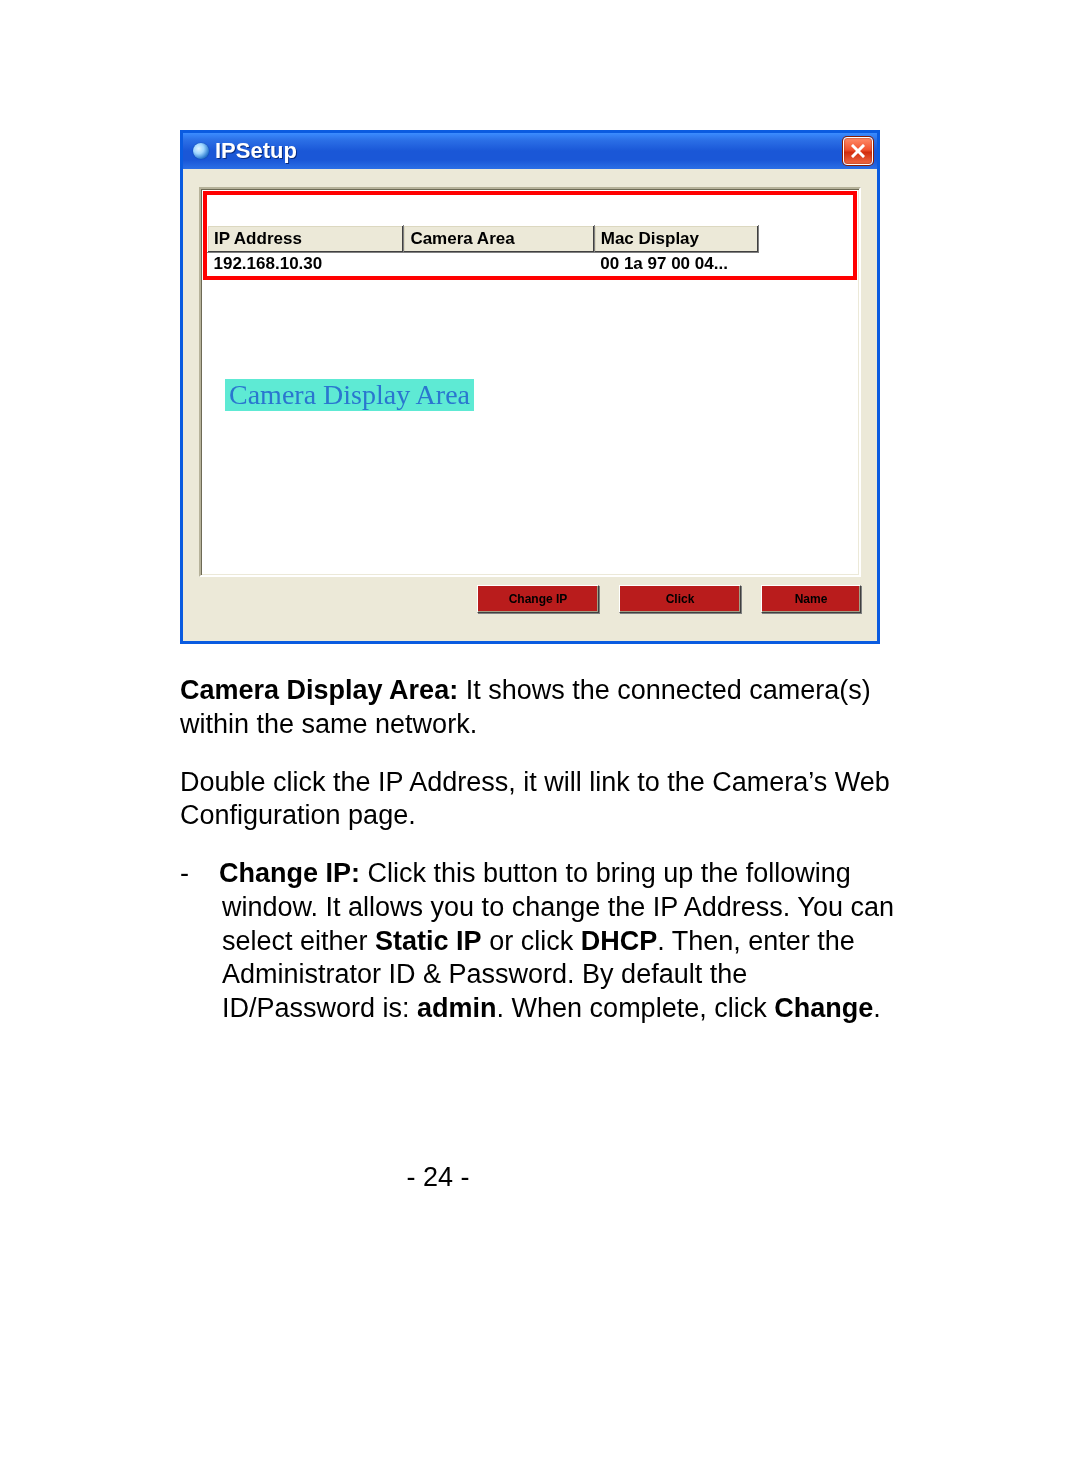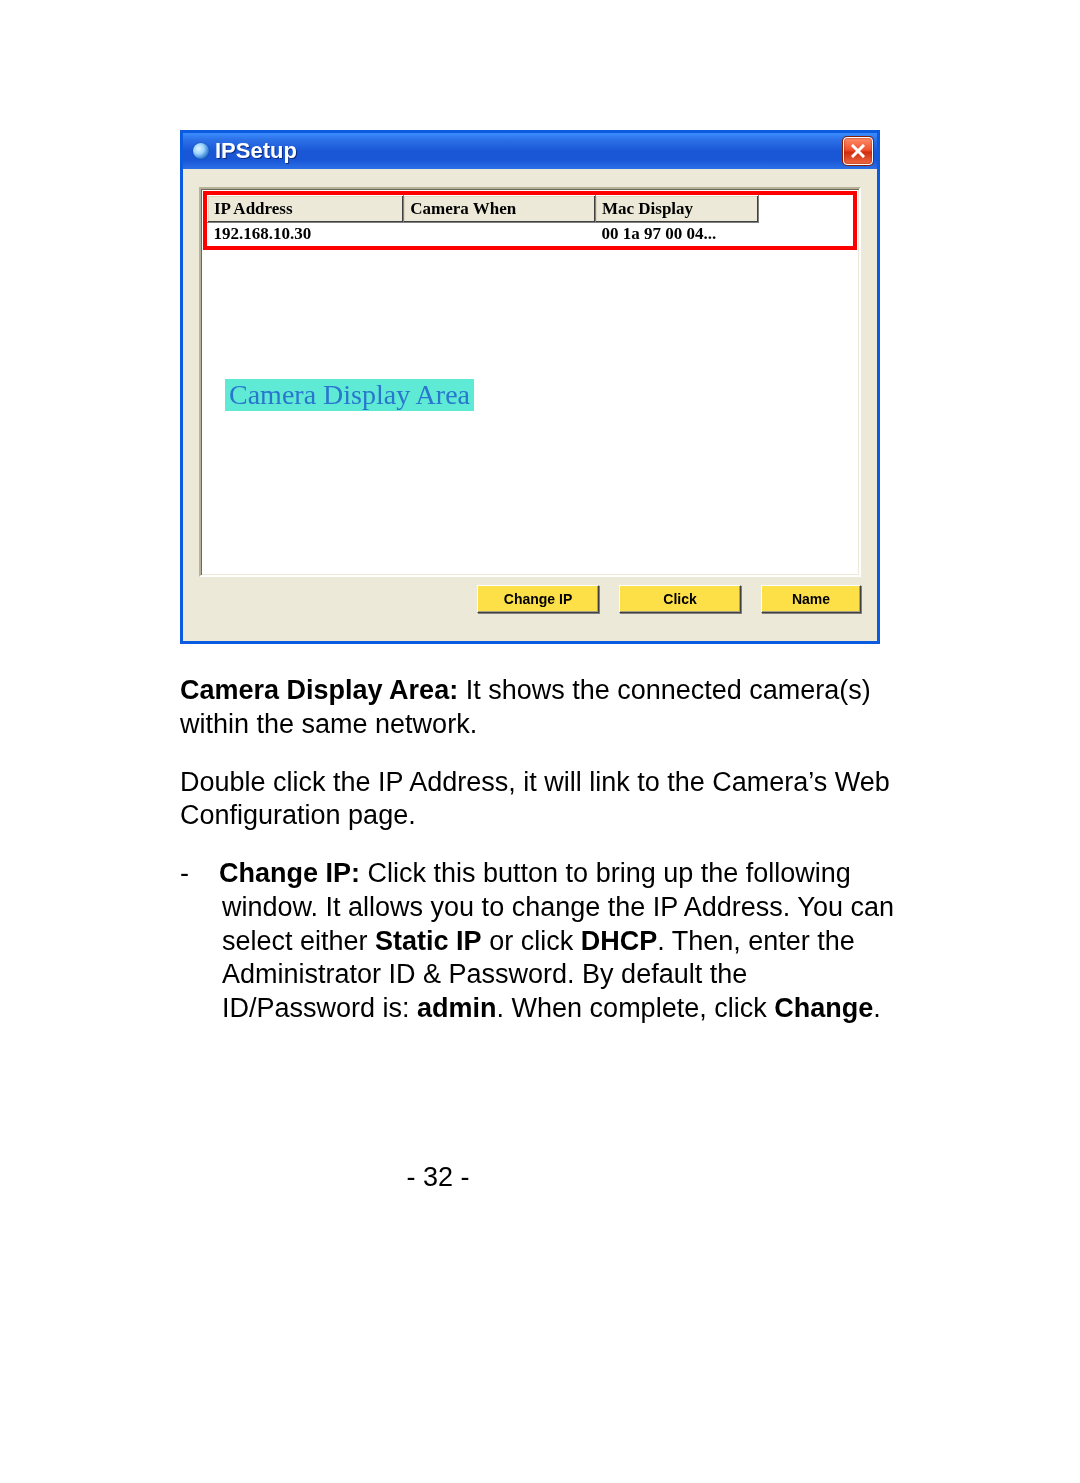--- a/index.html
+++ b/index.html
@@ -92,22 +92,23 @@
   }
 
   .redbox {
     border: 4px solid #ff0000;
     box-sizing: border-box;
   }
 
   table.camtbl {
     border-collapse: collapse;
     width: 552px;
-    font-family: Liberation Serif, serif;
+    font-family: Liberation Sans, sans-serif;
     font-size: 17px;
+    margin-top: 30px;
   }
   table.camtbl th {
     text-align: left;
     font-weight: bold;
     background: #ece9d8;
     border: 1px solid #ffffff;
     border-right-color: #808080;
     border-bottom-color: #808080;
     box-shadow: inset -1px -1px 0 #404040, inset 1px 1px 0 #dcd8c0;
     padding: 3px 6px 3px 6px;
@@ -136,27 +137,27 @@
 
   .btnrow {
     display: flex;
     justify-content: flex-end;
     gap: 20px;
     margin-top: 8px;
   }
   .winbtn {
     min-width: 122px;
     height: 28px;
-    background: #fde047;
+    background: #b91c1c;
     border: 1px solid #404040;
     border-top-color: #ffffff;
     border-left-color: #ffffff;
     box-shadow: 1px 1px 0 #808080, inset -1px -1px 0 #a49f86;
     font-family: Tahoma, Arial, sans-serif;
-    font-size: 14px;
+    font-size: 12px;
     font-weight: bold;
     color: #000000;
     cursor: pointer;
     padding: 0 10px;
   }
 
   
   .bodytext {
     margin-top: 30px;
     font-size: 27px;
@@ -197,21 +198,21 @@
       </span>
     </div>
 
     <div class="client">
       <div class="listbox">
         <div class="redbox">
           <table class="camtbl">
             <thead>
               <tr>
                 <th class="col-ip">IP Address</th>
-                <th class="col-name">Camera When</th>
+                <th class="col-name">Camera Area</th>
                 <th class="col-mac">Mac Display</th>
               </tr>
             </thead>
             <tbody>
               <tr>
                 <td>192.168.10.30</td>
                 <td></td>
                 <td>00 1a 97 00 04...</td>
               </tr>
             </tbody>
@@ -234,15 +235,15 @@
       <span class="b">Camera Display Area:</span><span>  It shows the connected camera(s) within the same network.</span>
     </p>
 
     <p class="para">Double click the IP Address, it will link to the Camera’s Web Configuration page.</p>
 
     <p class="para indent-hang">
       <span>-</span>&nbsp;&nbsp;&nbsp;&nbsp;<span class="b">Change IP:</span><span>  Click this button to bring up the following window.  It allows you to change the IP Address.  You can select either </span><span class="b">Static IP</span><span> or click </span><span class="b">DHCP</span><span>.  Then, enter the Administrator ID &amp; Password.  By default the ID/Password is: </span><span class="b">admin</span><span>.  When complete, click </span><span class="b">Change</span><span>.</span>
     </p>
   </div>
 
-  <div class="pagenum">- 32 -</div>
+  <div class="pagenum">- 24 -</div>
 
 </div>
 
 </body></html>

